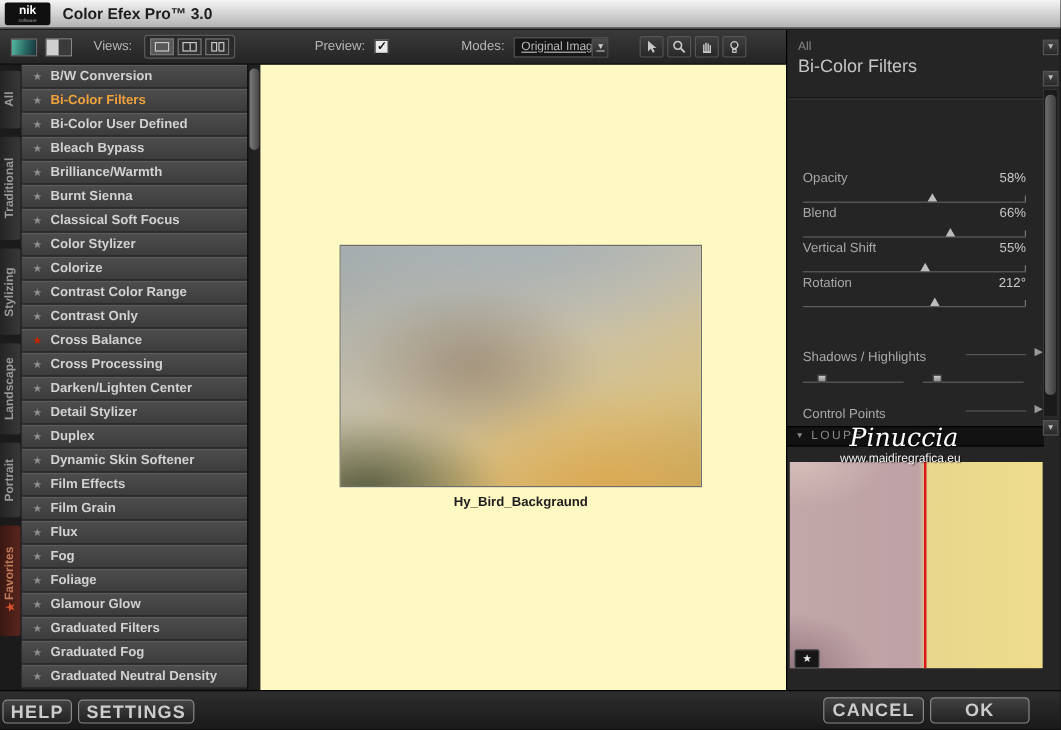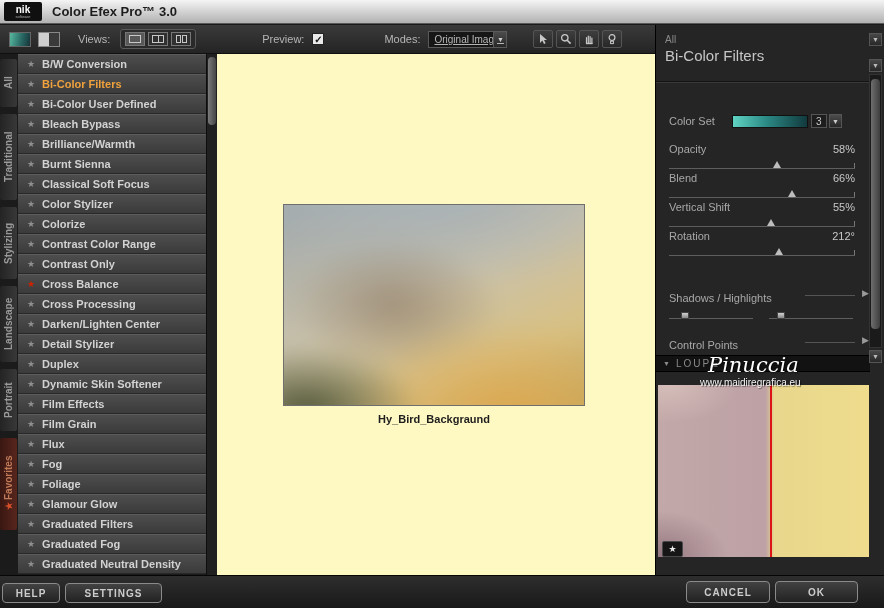--- a/index.html
+++ b/index.html
@@ -151,21 +151,21 @@
   .ps-a1 { top:0; } .ps-a2 { top:26px; } .ps-a3 { top:317px; }
   .ps-track { position:absolute; left:0; top:41px; width:13px; height:274px; background:#1a1a1a; border:1px solid #333; }
   .ps-thumb { position:absolute; left:1px; top:4px; width:9px; height:250px; border-radius:4px;
     background:linear-gradient(90deg,#6e6e6e,#3e3e3e); }
 
   
   .footer { position:absolute; left:0; top:575px; width:884px; height:33px;
     background:linear-gradient(#2e2e2e,#191919); border-top:1px solid #060606; }
   .btn { position:absolute; display:flex; align-items:center; justify-content:center;
     border:1px solid #8a8a8a; border-radius:4px; background:linear-gradient(#424242,#222222);
-    color:#cccccc; font-size:10px; font-weight:bold; letter-spacing:1px; }
+    color:#cccccc; font-size:15px; font-weight:bold; letter-spacing:1px; }
   .btn-help { left:2px; top:7px; width:58px; height:20px; }
   .btn-settings { left:65px; top:7px; width:97px; height:20px; }
   .btn-cancel { left:686px; top:5px; width:84px; height:22px; }
   .btn-ok { left:775px; top:5px; width:83px; height:22px; }
 </style>
 </head>
 <body>
 
 <div class="app">
 
@@ -367,26 +367,20 @@
         <div class="px"></div>
       </div>
     <div class="caption1">Hy_Bird_Backgraund</div>
   </div>
 
   <div class="panel">
     <div class="panel-cat">All</div>
     <div class="panel-title">Bi-Color Filters</div>
     <div class="panel-divider"></div>
 
-    <div class="colorset-row">
-      <span class="cs-label">Color Set</span>
-      <div class="cs-swatch"></div>
-      <div class="cs-value">3</div>
-      <div class="cs-arrow">▼</div>
-    </div>
 
     <div class="sliders">
         <div class="slider-row">
           <span class="s-label">Opacity</span>
           <span class="s-value">58%</span>
           <div class="s-track">
             <div class="s-thumb" style="left: 58%;"></div>
           </div>
         </div>
         <div class="slider-row">

